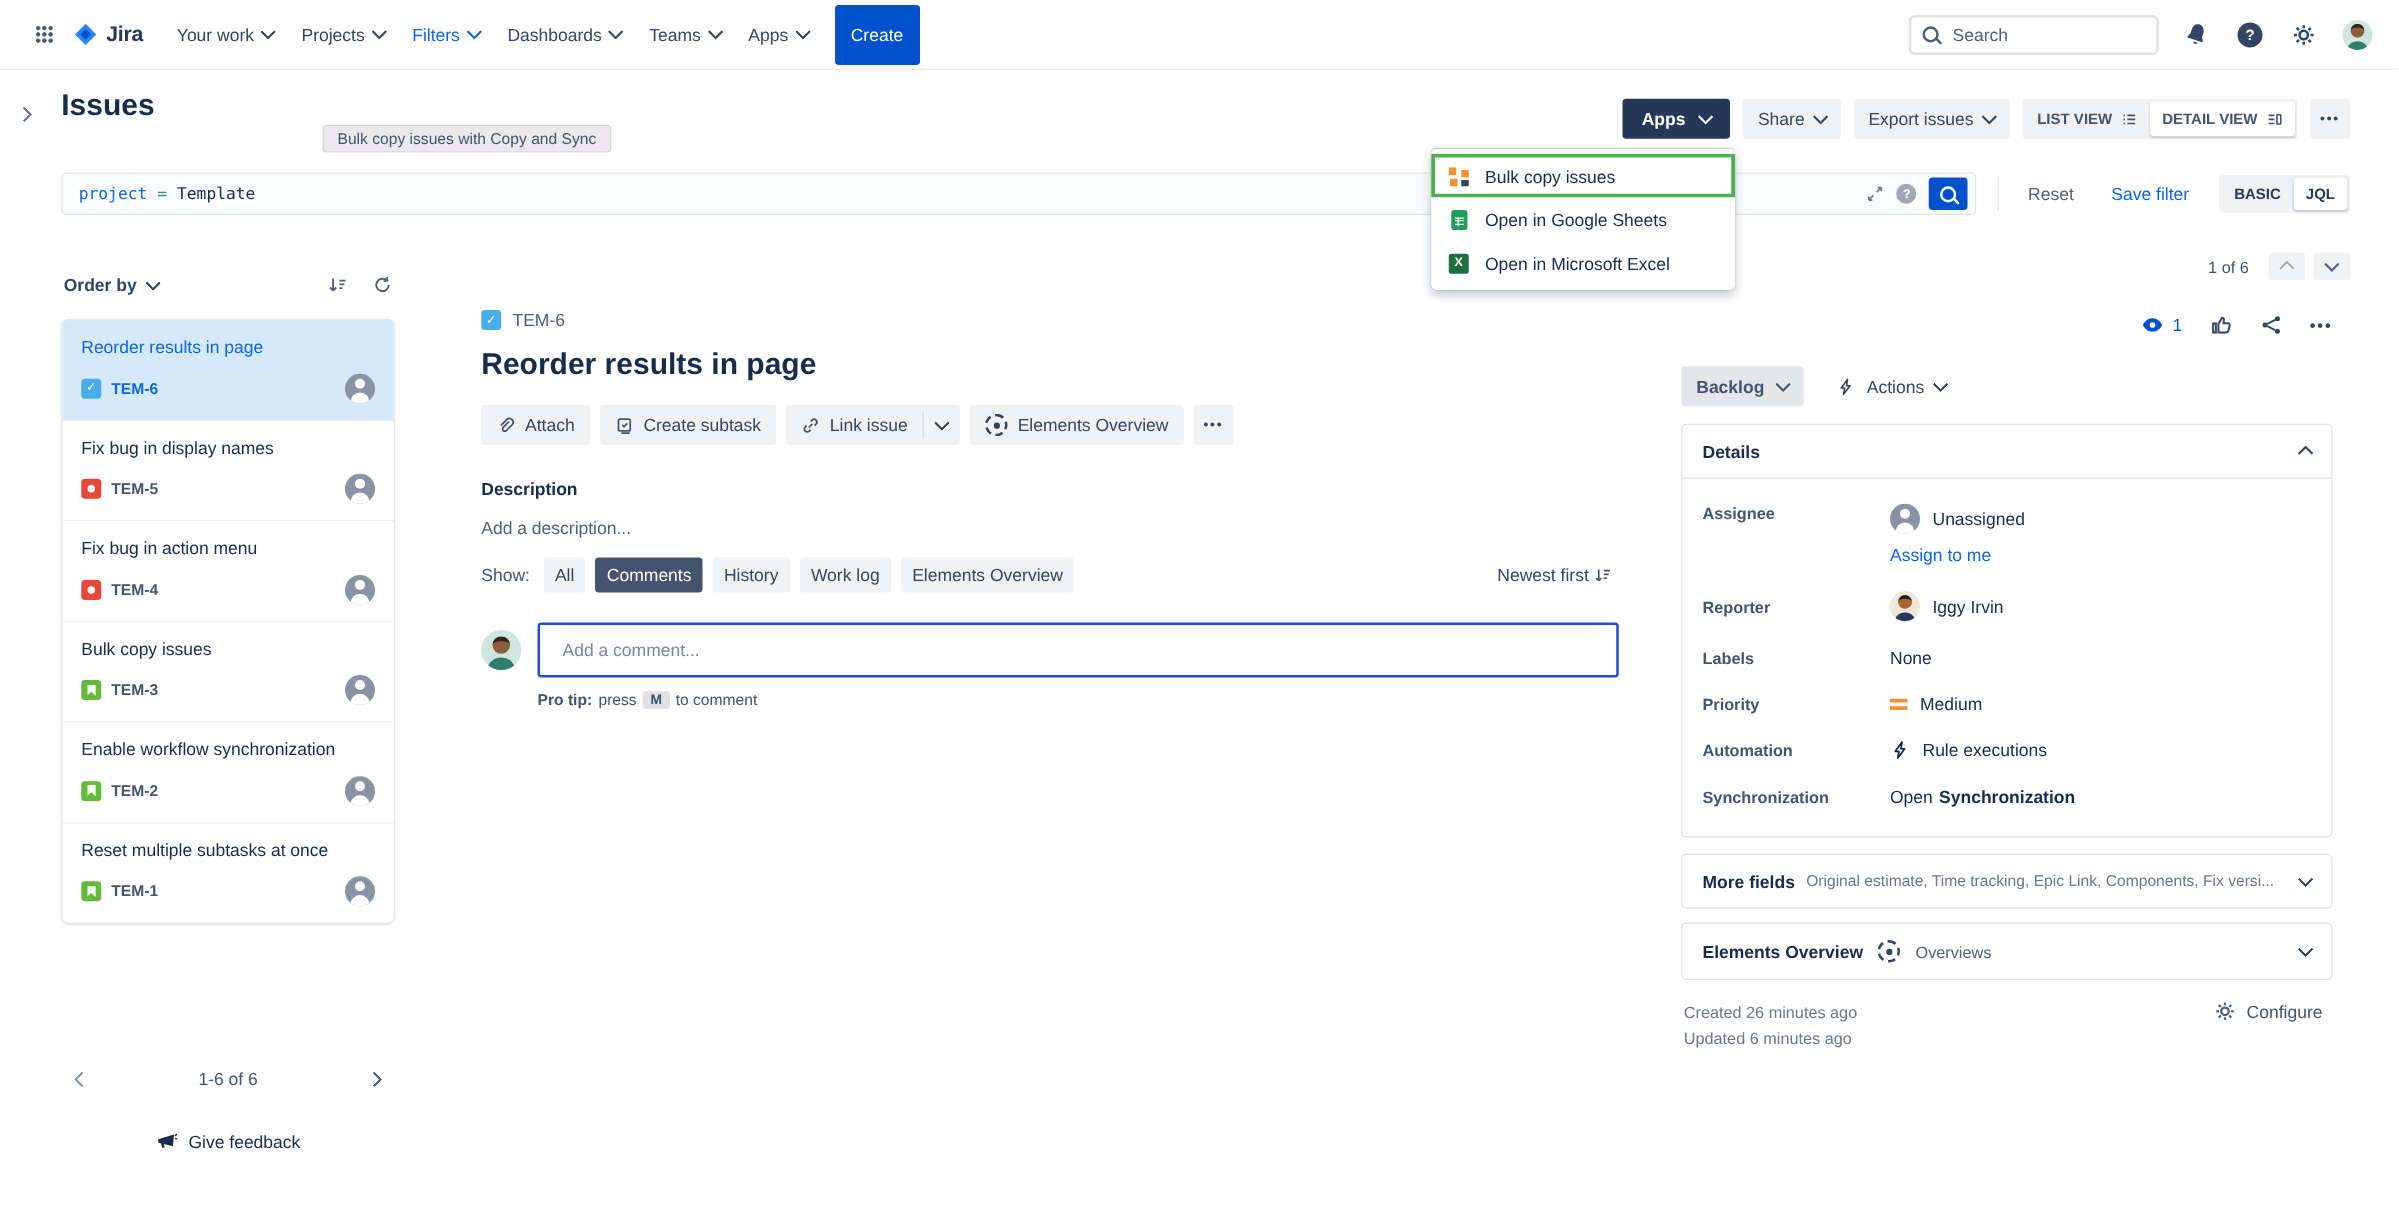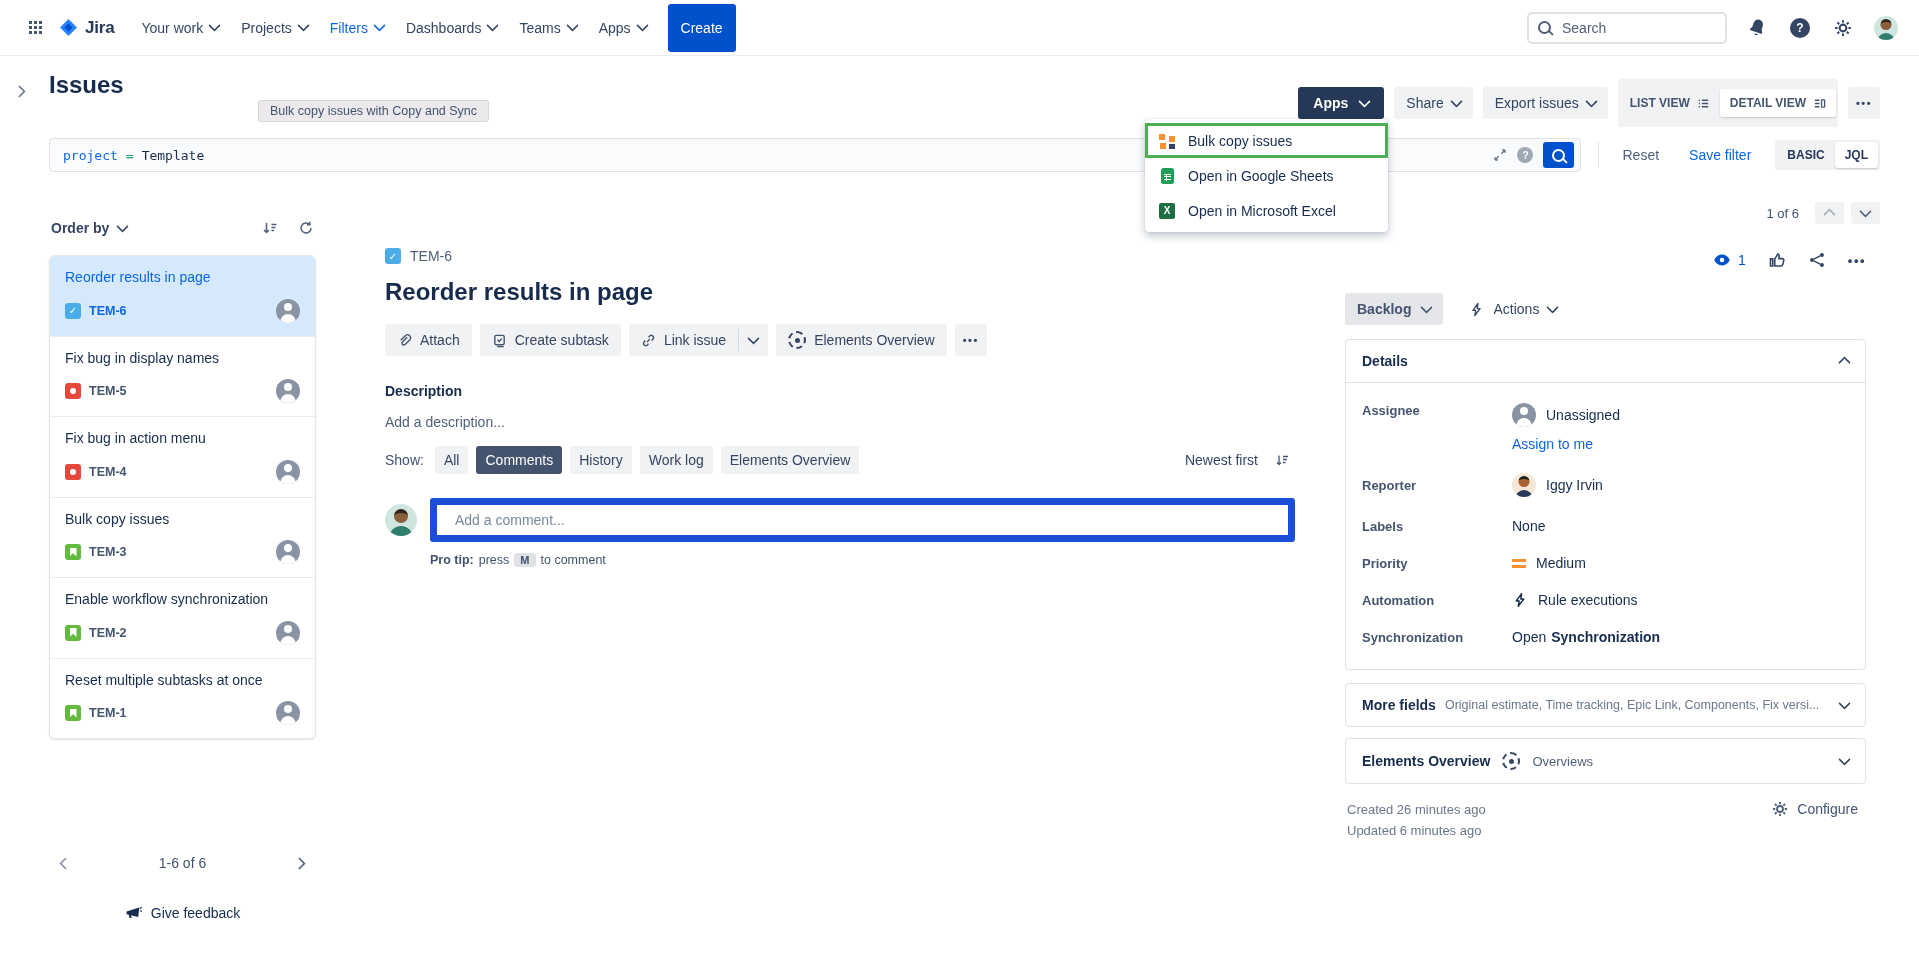--- a/index.html
+++ b/index.html
@@ -55,21 +55,21 @@
   .help-circle{width:20px;height:20px;border-radius:50%;background:#344563;color:#fff;font-size:12px;font-weight:700;display:flex;align-items:center;justify-content:center;}
 
   
   .page-header{position:absolute;top:64px;left:0;right:0;height:50px;}
   .panel-toggle{position:absolute;left:8px;top:16px;width:22px;height:22px;border:none;background:none;color:#6b778c;display:flex;align-items:center;justify-content:center;cursor:pointer;}
   .page-title{position:absolute;left:49px;top:7px;font-size:24px;font-weight:600;color:#172b4d;margin:0;}
   .tooltip{position:absolute;left:258px;top:36px;background:#ebe9eb;border:1px solid #d8d5d8;border-radius:3px;padding:3px 11px;font-size:12.5px;color:#44546f;white-space:nowrap;z-index:5;}
   .header-actions{position:absolute;right:39px;top:15px;display:flex;align-items:center;gap:10px;}
   .btn{height:32px;display:inline-flex;align-items:center;gap:8px;padding:0 12px;border:none;border-radius:3px;background:#f1f2f4;color:#344563;font-size:14px;font-weight:500;cursor:pointer;}
   .btn.primary-dark{background:#253858;color:#fff;font-weight:600;padding:0 15px;gap:12px;}
-  .view-toggle{display:flex;align-items:center;background:#f1f2f4;border-radius:3px;padding:2px;height:48px;box-sizing:border-box;}
+  .view-toggle{display:flex;align-items:center;background:#f1f2f4;border-radius:3px;padding:2px;height:32px;box-sizing:border-box;}
   .view-opt{display:flex;align-items:center;gap:7px;height:28px;padding:0 10px;font-size:12px;font-weight:700;color:#44546f;border-radius:3px;border:none;background:transparent;cursor:pointer;}
   .view-opt.selected{background:#fff;box-shadow:0 1px 2px rgba(9,30,66,.2);}
   .btn.icon-only{width:32px;padding:0;justify-content:center;}
 
   
   .apps-menu{position:absolute;left:1145px;top:119px;width:243px;background:#fff;border-radius:4px;box-shadow:0 4px 8px rgba(9,30,66,.25),0 0 1px rgba(9,30,66,.31);padding:4px 0;z-index:50;}
   .apps-menu-item{display:flex;align-items:center;gap:13px;height:35px;padding:0 14px;font-size:14px;color:#172b4d;cursor:pointer;background:#fff;}
   .apps-menu-item.highlighted{box-shadow:inset 0 0 0 3px #4caf50;}
   .menu-icon{width:16px;height:16px;flex:none;position:relative;display:inline-flex;align-items:center;justify-content:center;}
   .menu-icon.bulk-copy-icon{background-image:linear-gradient(#f79232,#f79232),linear-gradient(#f79232,#f79232),linear-gradient(#f79232,#f79232),linear-gradient(#344563,#344563);background-size:6px 6px;background-position:0 1px,10px 3px,1px 10px,10px 11px;background-repeat:no-repeat;}
@@ -132,26 +132,26 @@
   .split .sep{width:1px;background:#d5d8de;margin:5px 0;}
   .split .caret{padding:0 10px;}
   .section-label{font-size:14px;font-weight:700;color:#172b4d;}
   .desc-label{margin-top:27px;}
   .desc-placeholder{font-size:14px;color:#505f79;margin-top:15px;cursor:text;}
   .activity-label{margin-top:48px;}
   .show-row{display:flex;align-items:center;gap:8px;margin-top:16px;}
   .show-label{font-size:14px;color:#42526e;margin-right:3px;}
   .chip{height:28px;padding:0 9px;display:inline-flex;align-items:center;background:#f1f2f4;border-radius:3px;font-size:14px;font-weight:500;color:#344563;border:none;cursor:pointer;}
   .chip.selected{background:#44546f;color:#fff;}
-  .sort-right{margin-left:auto;display:flex;align-items:center;gap:17px;font-size:14px;color:#344563;font-weight:500;background:none;border:none;cursor:pointer;}
+  .sort-right{margin-left:auto;display:flex;align-items:center;gap:4px;font-size:14px;color:#344563;font-weight:500;background:none;border:none;cursor:pointer;}
   .comment-row{display:flex;align-items:center;gap:13px;margin-top:24px;}
   .comment-avatar{width:32px;height:32px;}
   .comment-avatar.ava-photo::before{top:5px;width:14px;height:14px;border-top-width:4px;}
   .comment-avatar.ava-photo::after{width:24px;height:13px;border-radius:12px 12px 0 0;}
-  .comment-box{flex:1;height:44px;border:7px solid #1d4ed8;border-radius:3px;display:flex;align-items:center;padding:0 16px;box-sizing:border-box;background:#fff;justify-content:flex-end;}
+  .comment-box{flex:1;height:44px;border:2px solid #1d4ed8;border-radius:3px;display:flex;align-items:center;padding:0 16px;box-sizing:border-box;background:#fff;justify-content:flex-end;}
   .comment-box input{border:none;outline:none;width:100%;font-size:14px;color:#344563;font-family:inherit;background:transparent;}
   .comment-box input::placeholder{color:#7a869a;}
   .protip{margin:11px 0 0 45px;font-size:12.5px;color:#42526e;display:flex;gap:5px;align-items:center;}
   .protip b{font-weight:700;}
   .kbd{background:#dfe1e6;border-radius:3px;padding:1px 6px;font-size:11px;font-weight:700;color:#42526e;}
 
   
   .issue-side{position:absolute;left:1345px;top:248px;width:521px;}
   .side-actions{display:flex;justify-content:flex-end;align-items:center;gap:22px;height:24px;}
   .side-actions button{background:none;border:none;cursor:pointer;display:flex;align-items:center;padding:0;}

